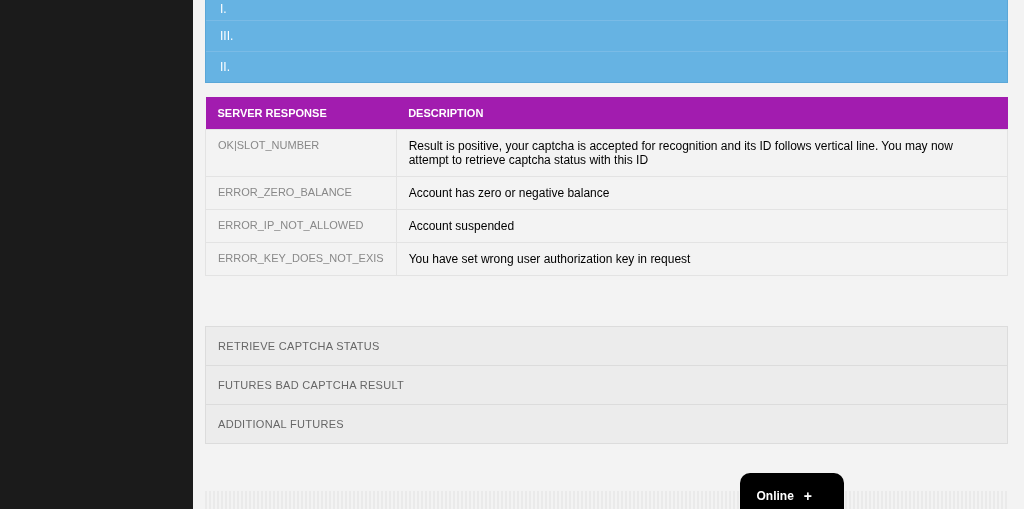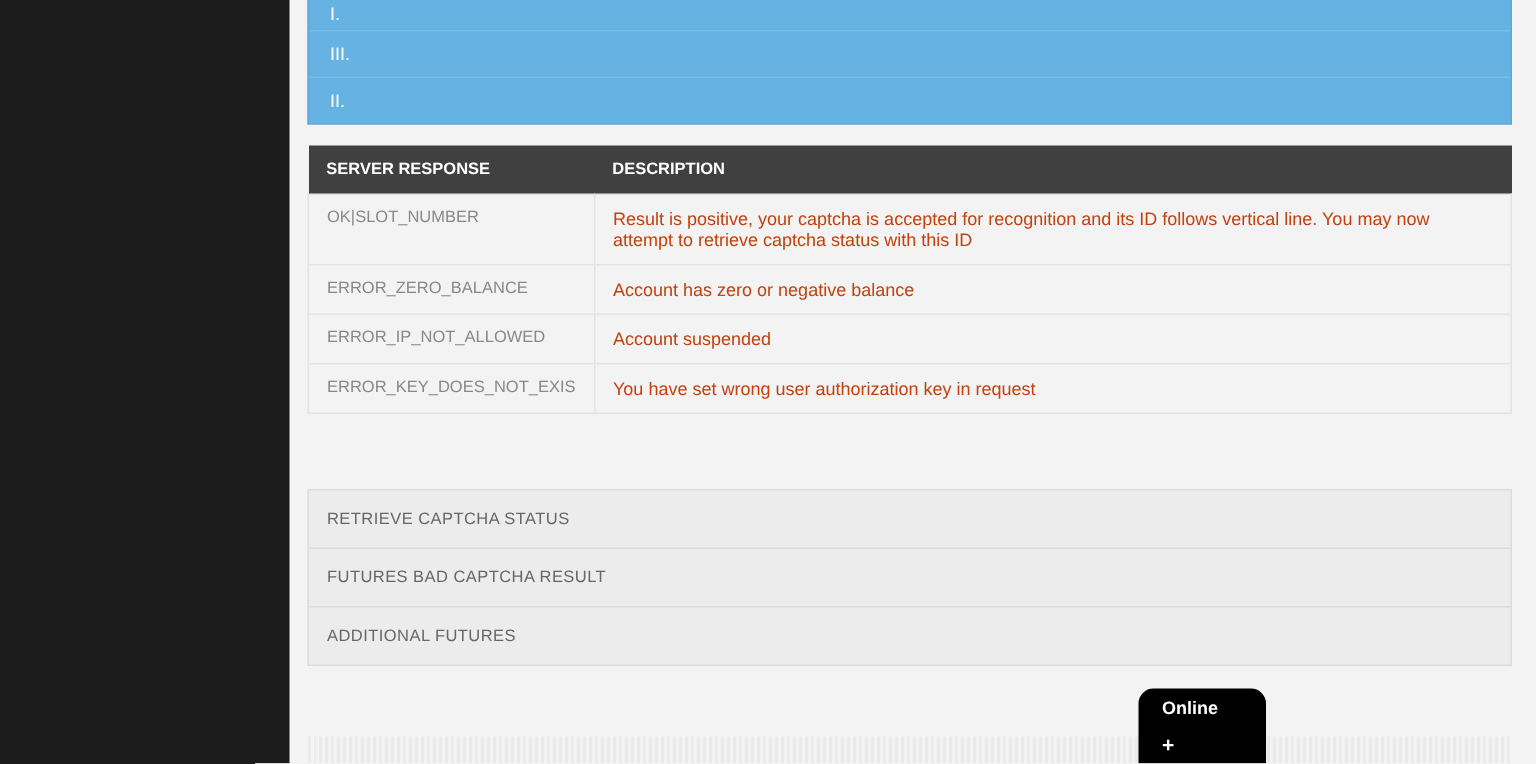--- a/index.html
+++ b/index.html
@@ -6,28 +6,28 @@
   html, body { height: 100%; font-family: Arial, Helvetica, sans-serif; font-size: 12px; color: #888; background: #f3f3f3; }
   .page { display: flex; width: 1024px; height: 509px; overflow: hidden; background: #f3f3f3; }
   .sidebar { width: 193px; flex: 0 0 193px; background: #1b1b1b; }
   .content { flex: 1; padding: 0 16px 0 12px; position: relative; }
   .blue-panel { background: #66b3e3; border: 1px solid #5aa7d8; border-top: none; margin-top: 0; }
   .blue-item { padding: 8px 14px; color: #ffffff; font-size: 12px; border-top: 1px solid #7abbe6; }
   .blue-item:first-child { border-top: none; padding-top: 2px; padding-bottom: 4px; }
   .blue-item.i2 { }
   .blue-item.i3 { }
   table.responses { width: 100%; border-collapse: collapse; margin-top: 14px; font-size: 12px; }
-  table.responses thead th { background: #404040; color: #fff; font-weight: bold; text-align: left; padding: 10px 12px; font-size: 11px; }
-  table.responses tbody td { border: 1px solid #e3e3e3; padding: 9px 12px; vertical-align: top; color: #c2410c; }
+  table.responses thead th { background: #a21caf; color: #fff; font-weight: bold; text-align: left; padding: 10px 12px; font-size: 11px; }
+  table.responses tbody td { border: 1px solid #e3e3e3; padding: 9px 12px; vertical-align: top; color: #000000; }
   table.responses thead th:first-child { width: 165px; }
   table.responses tbody td.code { font-size: 11px; color: #888; }
   .accordion-wrap { margin-top: 50px; }
   .accordion-item { background: #ececec; border: 1px solid #dcdcdc; padding: 13px 12px; font-size: 11px; color: #666; letter-spacing: .3px; margin-top: -1px; cursor: pointer; }
   .accordion-item:first-child { margin-top: 0; }
-  .status-pill { position: absolute; bottom: 0; right: 180px; background: #000; color: #fff; border-radius: 10px 10px 0 0; padding: 6px 32px 6px 16px; font-size: 12px; font-weight: bold; display: flex; align-items: flex-start; gap: 10px; cursor: pointer; flex-direction: column; }
+  .status-pill { position: absolute; bottom: 0; right: 180px; background: #000; color: #fff; border-radius: 10px 10px 0 0; padding: 16px 32px 6px 16px; font-size: 12px; font-weight: bold; display: flex; align-items: flex-start; gap: 10px; cursor: pointer; }
   .status-pill .plus { font-size: 14px; line-height: 1; }
   .bottom-strip { position: absolute; left: 12px; right: 16px; bottom: 0; height: 18px; background: repeating-linear-gradient(90deg, #eaeaea 0 2px, #f3f3f3 2px 4px); pointer-events: none; }
 </style>
 </head>
 <body>
 
 <div class="page">
   <aside class="sidebar"></aside>
 
   <main class="content">

